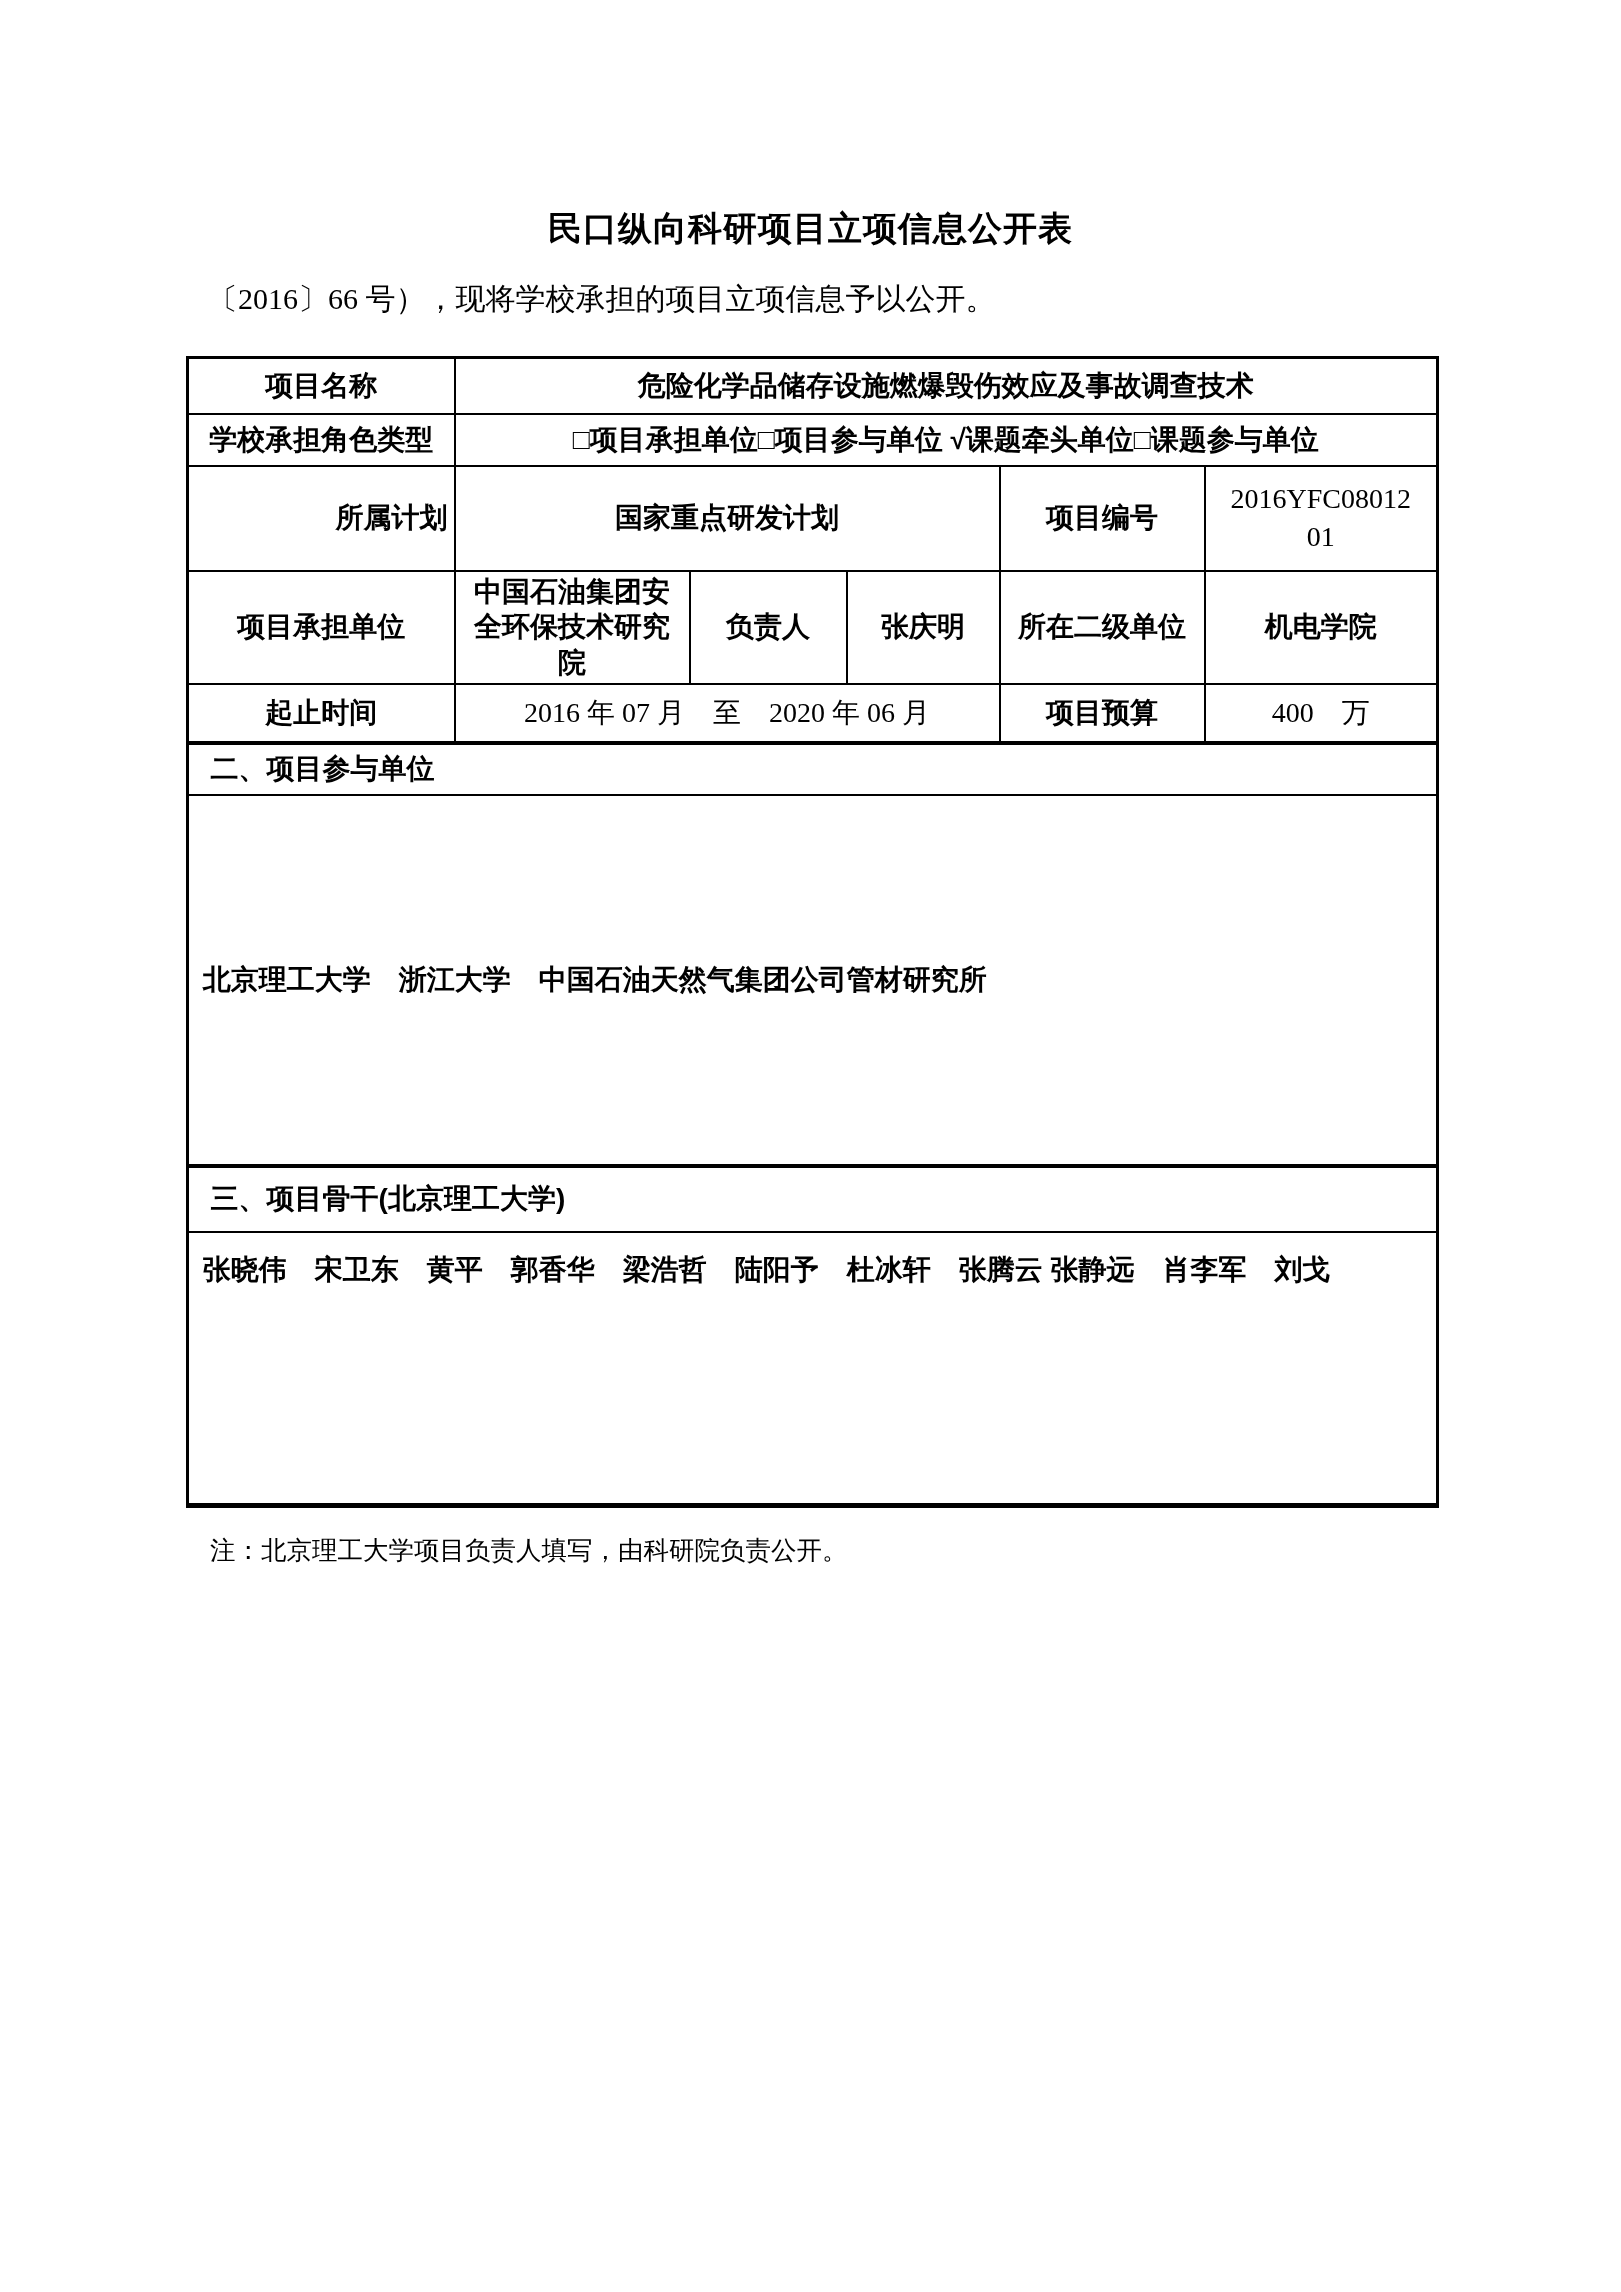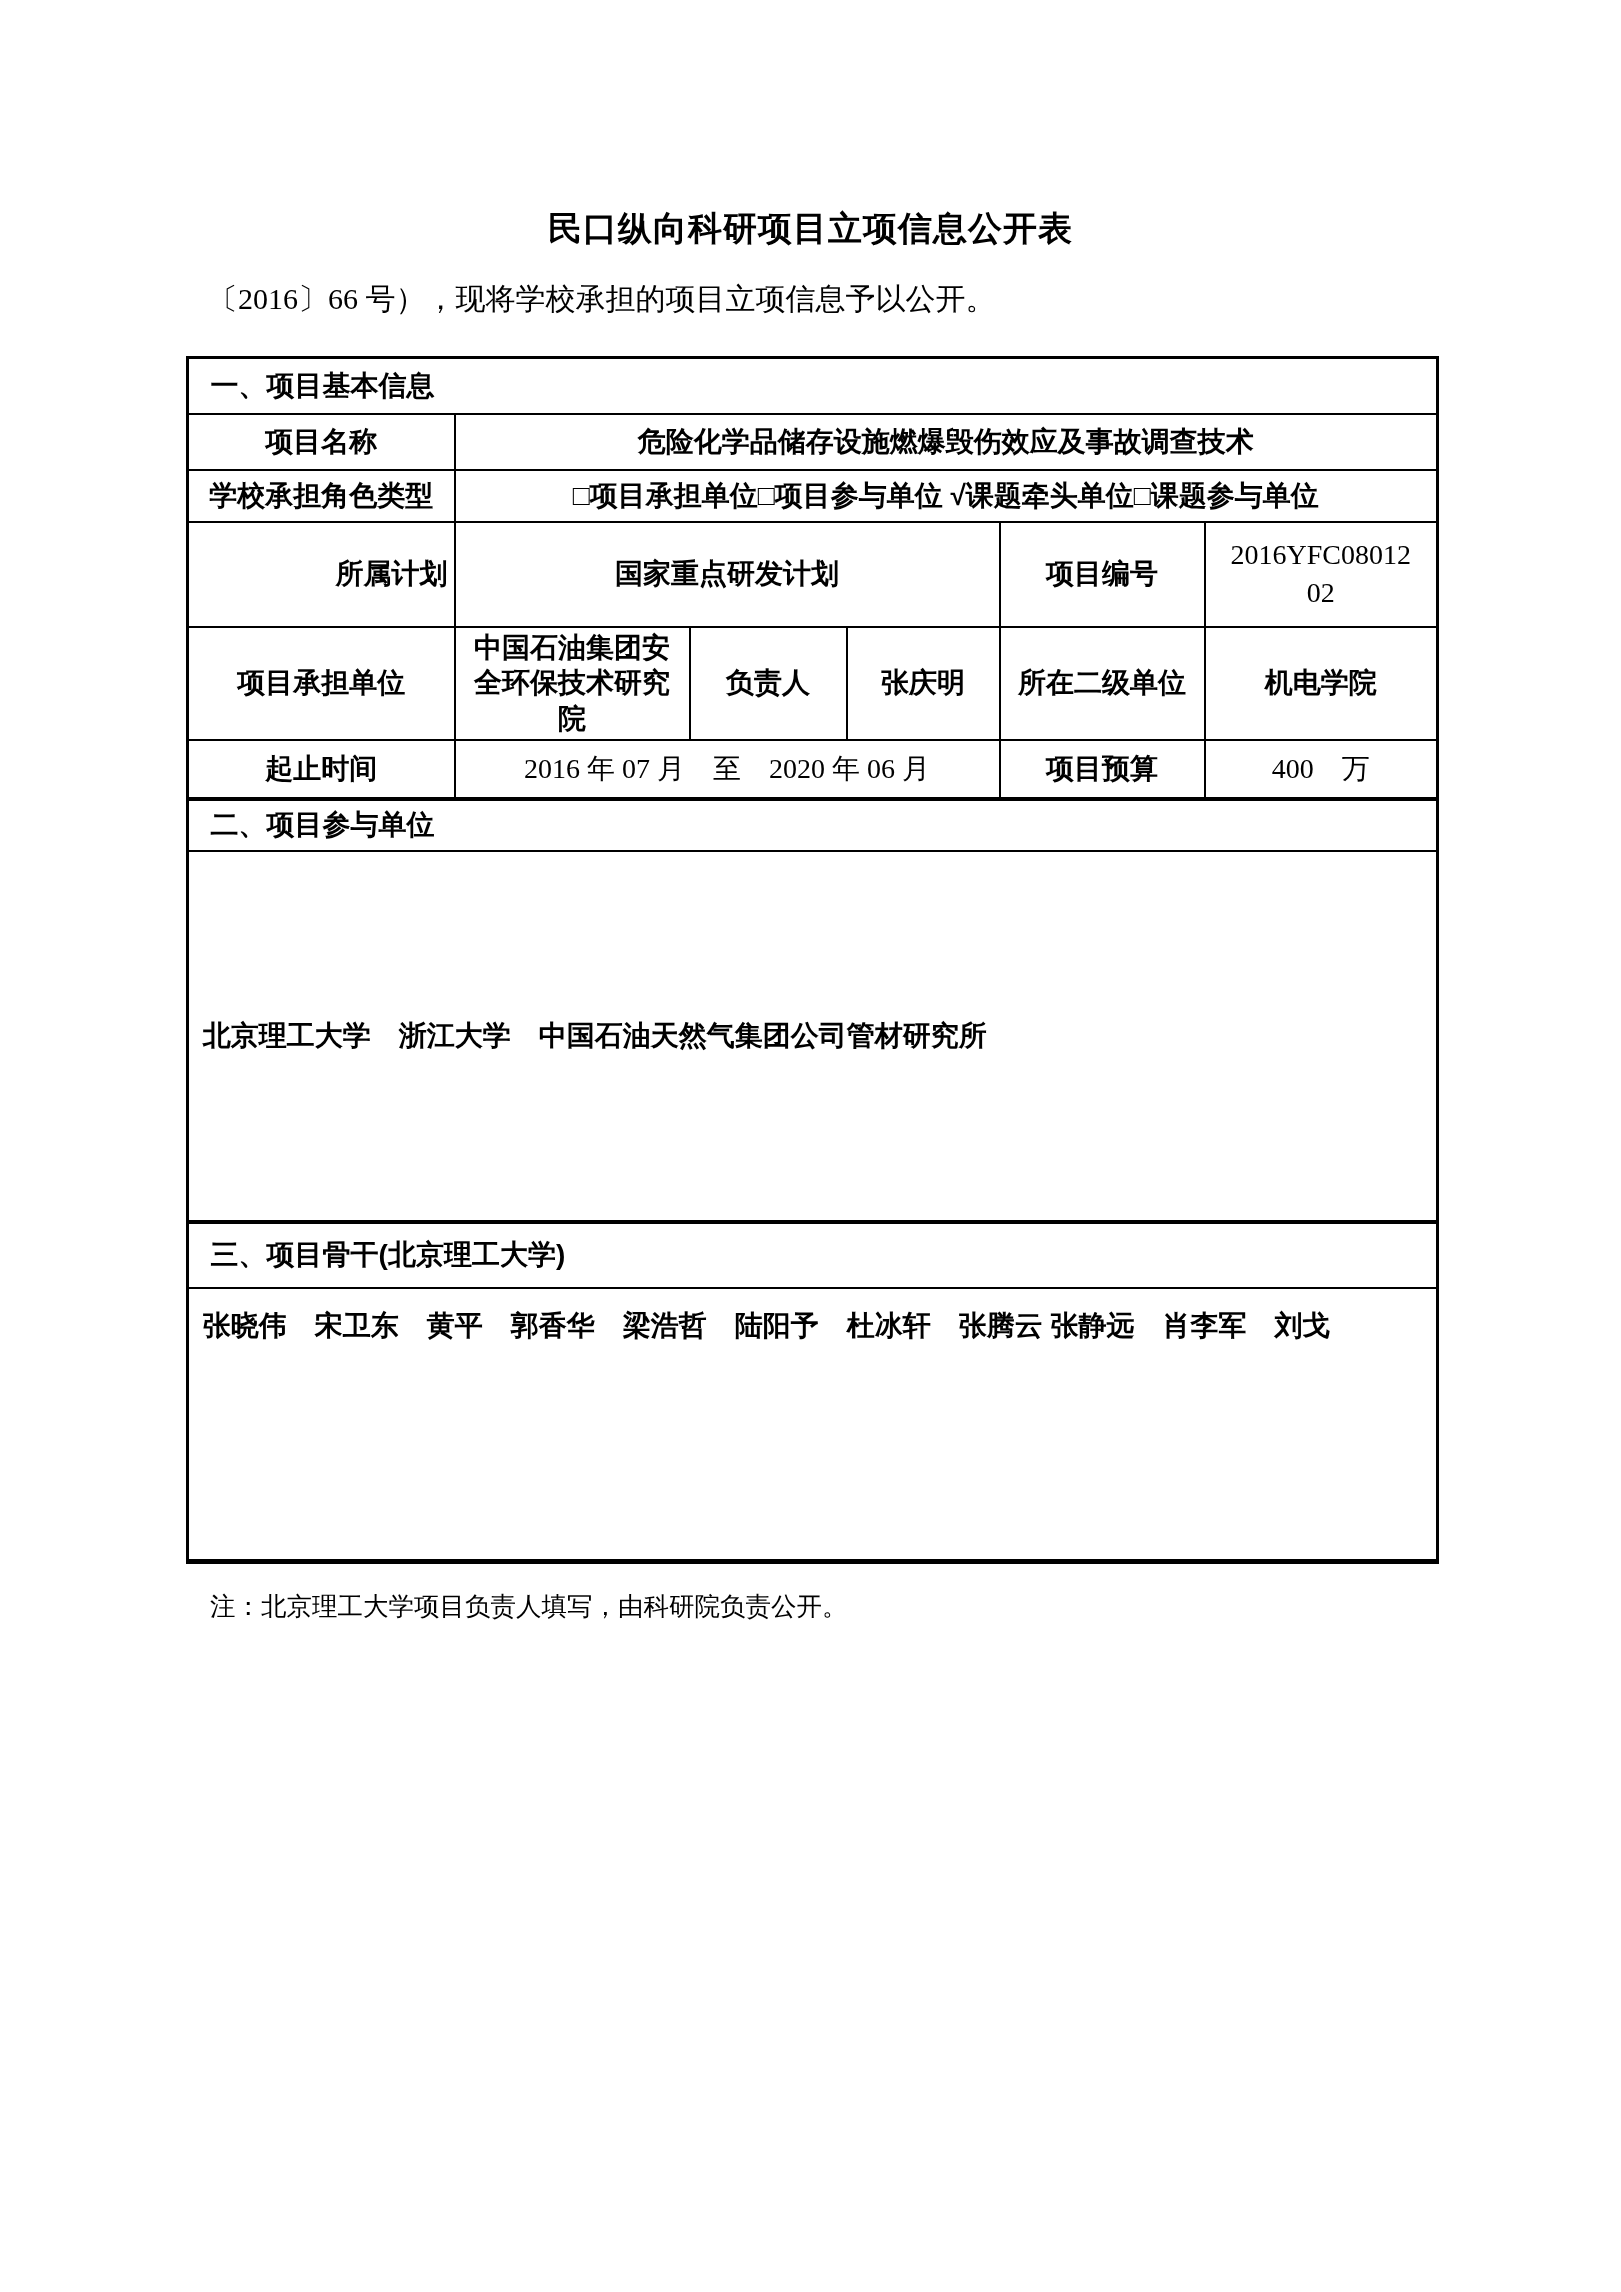--- a/index.html
+++ b/index.html
@@ -93,37 +93,34 @@
     <colgroup>
       <col style="width:267px">
       <col style="width:235px">
       <col style="width:157px">
       <col style="width:153px">
       <col style="width:205px">
       <col style="width:233px">
     </colgroup>
     <tbody>
       <tr>
-        <td colspan="6" class="sec-header" style="height:50px;">一、项目基本信息</td>
-      </tr>
-      <tr>
         <td style="height:50px;">项目名称</td>
         <td colspan="5">危险化学品储存设施燃爆毁伤效应及事故调查技术</td>
       </tr>
       <tr>
         <td style="height:46px; padding:2px 2px;">学校承担角色类型</td>
         <td colspan="5">□项目承担单位□项目参与单位 √课题牵头单位□课题参与单位</td>
       </tr>
       <tr>
         <td style="height:99px;text-align:right;">所属计划</td>
         <td colspan="3">国家重点研发计划</td>
         <td>项目编号</td>
         <td class="num">
           <div class="projno-line">2016YFC08012</div>
-          <div class="projno-line">02</div>
+          <div class="projno-line">01</div>
         </td>
       </tr>
       <tr>
         <td style="height:107px;">项目承担单位</td>
         <td class="wrap-narrow">中国石油集团安全环保技术研究院</td>
         <td>负责人</td>
         <td>张庆明</td>
         <td>所在二级单位</td>
         <td>机电学院</td>
       </tr>

